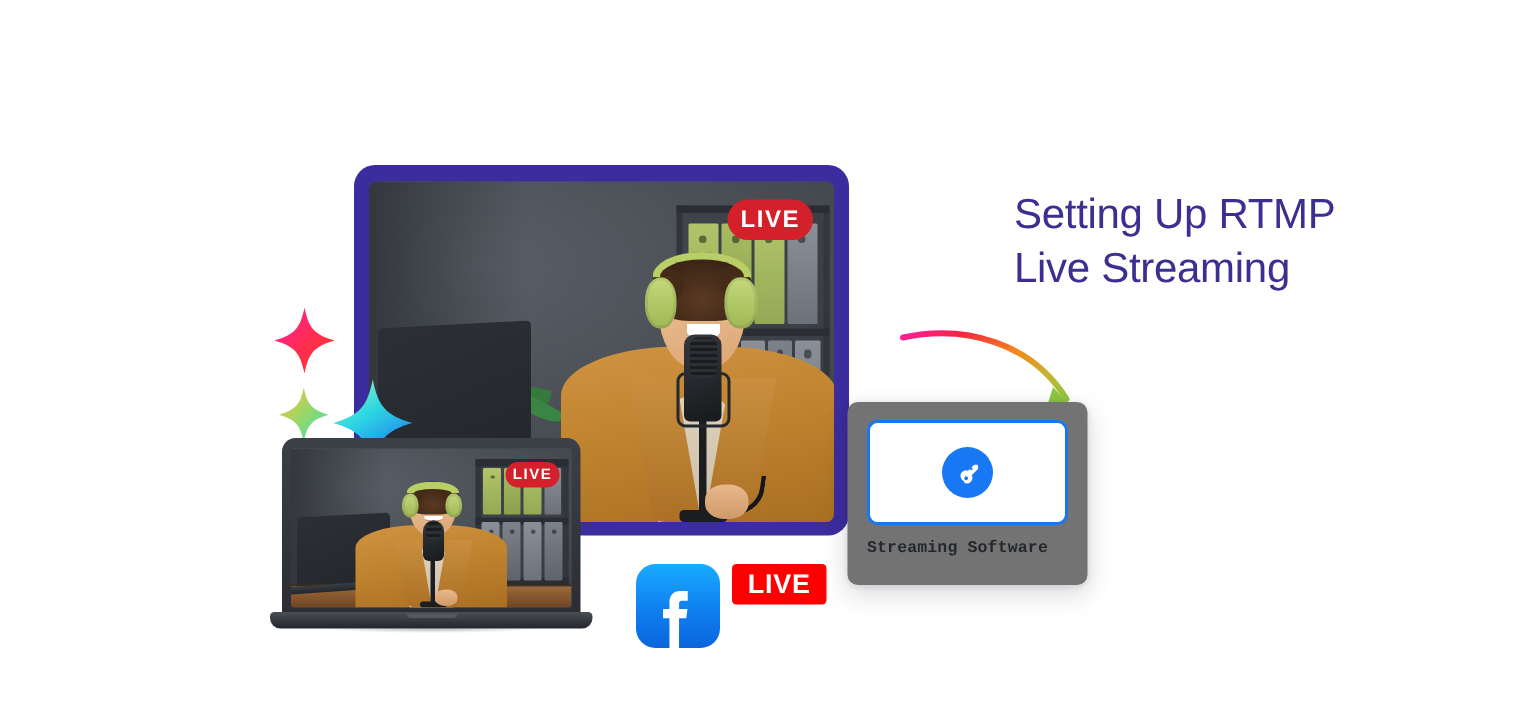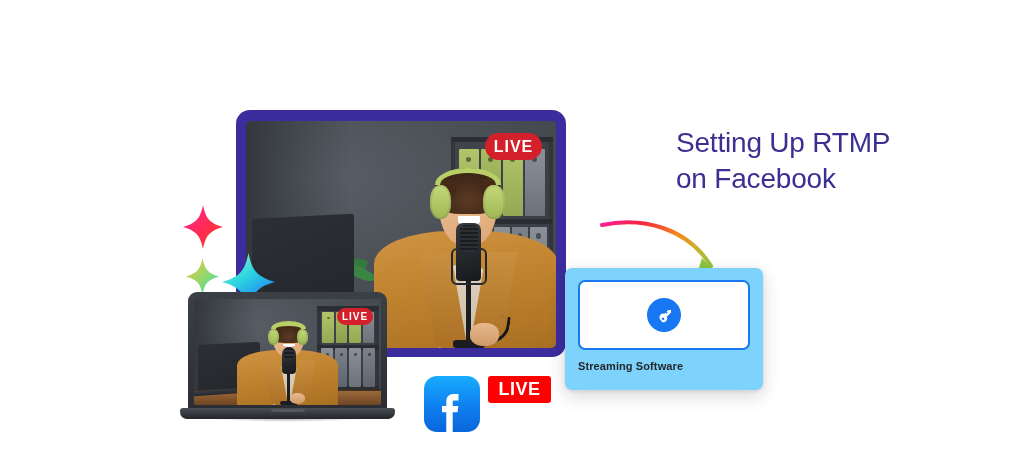--- a/index.html
+++ b/index.html
@@ -235,24 +235,25 @@
 
   
   .sparkle { position:absolute; }
   .sparkle svg { display:block; }
 
   
   #arrow { position:absolute; left:596px; top:196px; width:140px; height:90px; }
 
   
   #ss-card {
-    position:absolute; left:565px; top:268px; width:198px; height:122px;
-    background:#7dd3fc; border-radius:7px;
+    position:absolute; left:565px; top:268px; width:160px; height:122px;
+    background:#737373; border-radius:7px;
     box-shadow:0 6px 18px rgba(20,20,40,.16), 0 1px 4px rgba(20,20,40,.10);
     padding:12px 13px 10px 13px;
+    font-family:Liberation Mono, monospace;
   }
   #ss-inner {
     width:100%; height:70px; border:2px solid #1877f2; border-radius:7px;
     display:flex; align-items:center; justify-content:center; background:#fff;
   }
   #ss-icon {
     width:34px; height:34px; border-radius:50%; background:#1877f2;
     display:flex; align-items:center; justify-content:center;
   }
   #ss-label {
@@ -284,21 +285,21 @@
 </head>
 <body>
 
 <div id="stage">
 
   <h1 id="headline">
   </h1>
 
   <div id="right-heading">
     <span>Setting Up RTMP</span>
-    <span>on Facebook</span>
+    <span>Live Streaming</span>
   </div>
 
   <div id="video-frame">
     <div id="video-screen">
 
       <div class="scene">
         <div class="sc-wall"></div>
         <div class="sc-wall-shadow"></div>
 
         <div class="sc-shelf">

